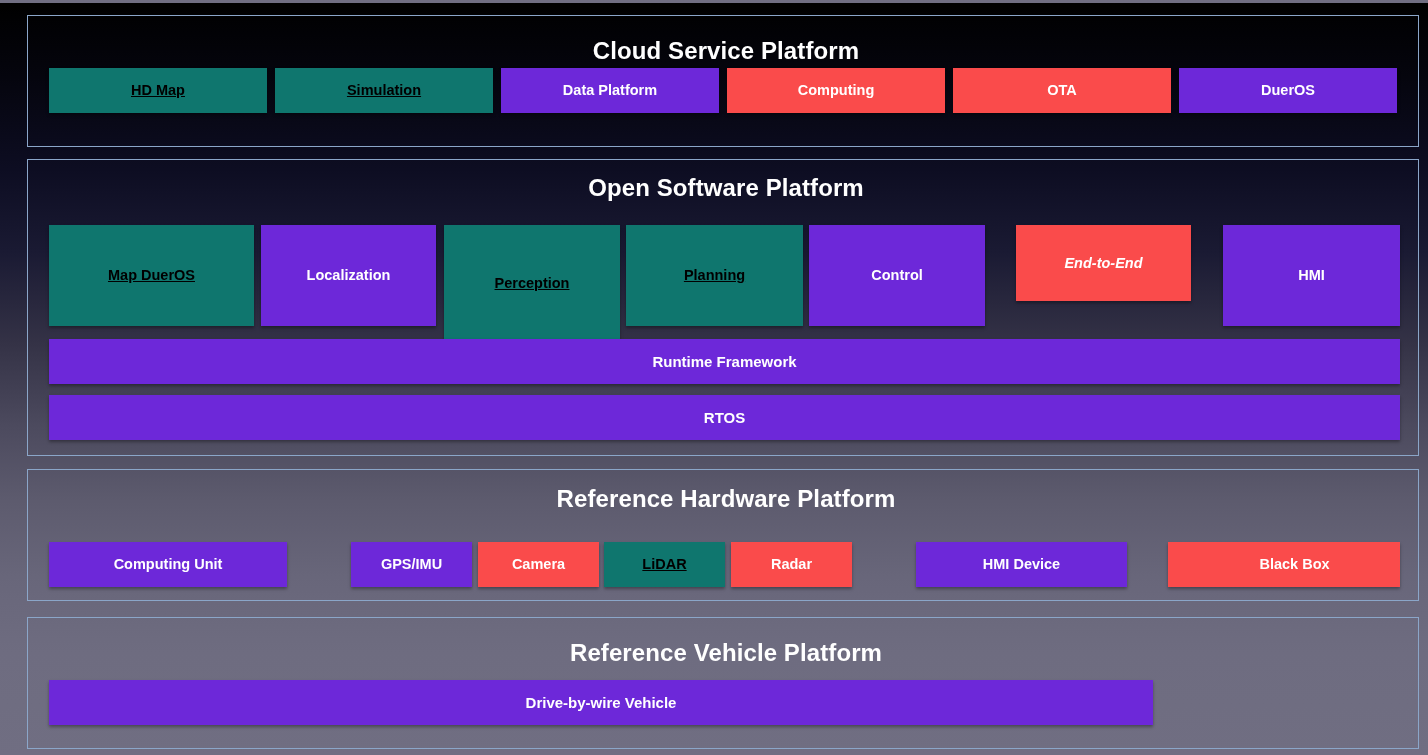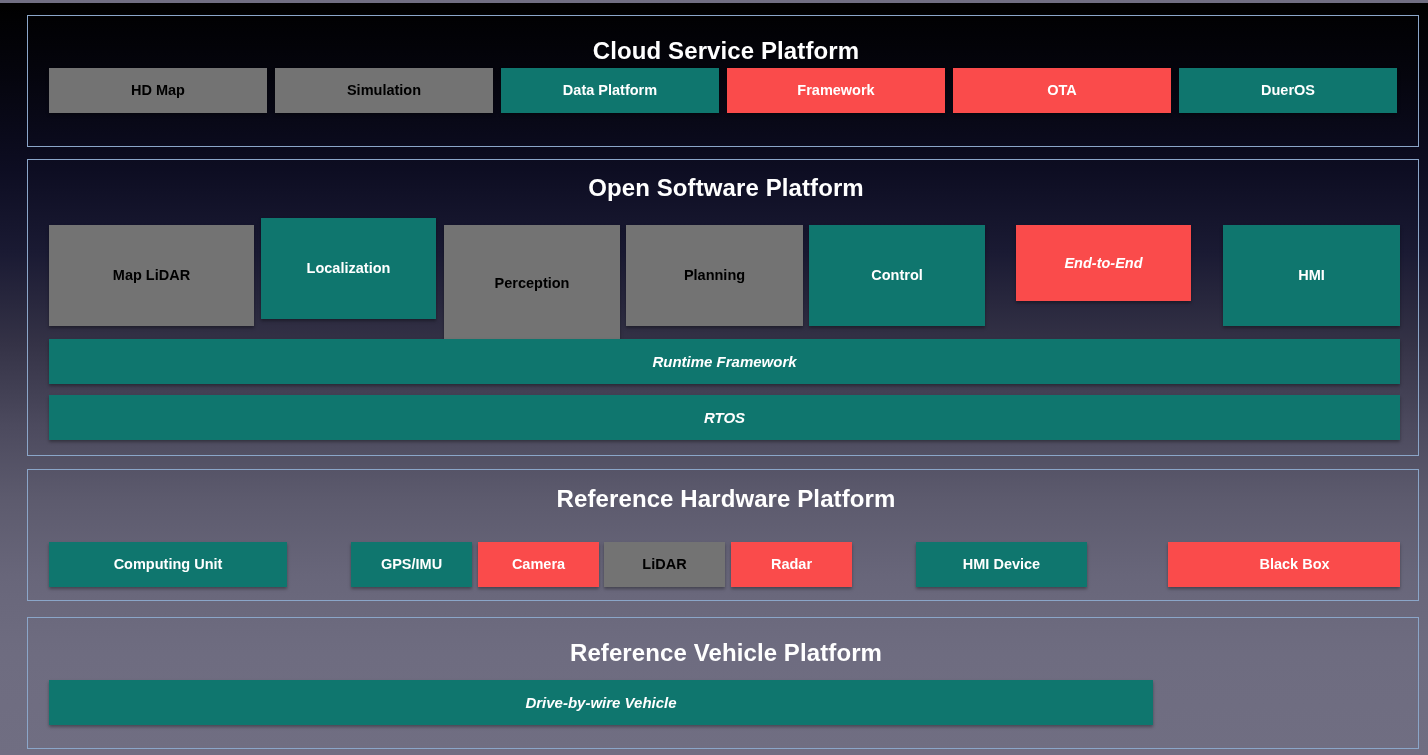--- a/index.html
+++ b/index.html
@@ -53,70 +53,70 @@
     display: flex;
     align-items: center;
     justify-content: center;
     font-weight: bold;
     font-size: 14.5px;
     text-align: center;
     line-height: 1.15;
     box-shadow: 0 2px 3px rgba(0,0,0,0.35);
     user-select: none;
   }
-  .blk.yellow { background: #737373; color: #000000; }
-  .blk.blue   { background: #0f766e; color: #ffffff; }
+  .blk.yellow { background: #0f766e; color: #000000; text-decoration: underline; }
+  .blk.blue   { background: #6d28d9; color: #ffffff; }
   .blk.red    { background: #fa4b4b; color: #ffffff; }
 
-  .blk.wide { font-size: 15px; font-style: italic; }
+  .blk.wide { font-size: 15px; }
 
   
   #panel-cloud     { top: 6px;   height: 132px; }
   #panel-software  { top: 150px; height: 297px; padding-left: 44px; }
   #panel-hardware  { top: 460px; height: 132px; }
   #panel-vehicle   { top: 608px; height: 132px; }
 </style>
 </head>
 <body>
 
 <section class="panel" id="panel-cloud">
   <div class="panel-title" style="top:18px;">Cloud Service Platform</div>
 
   <div class="blk yellow" style="left:18px;  top:49px; width:218px; height:45px;">HD Map</div>
   <div class="blk yellow" style="left:244px; top:49px; width:218px; height:45px;">Simulation</div>
   <div class="blk blue" style="left:470px; top:49px; width:218px; height:45px;">Data Platform</div>
-  <div class="blk red" style="left:696px; top:49px; width:218px; height:45px;">Framework</div>
+  <div class="blk red" style="left:696px; top:49px; width:218px; height:45px;">Computing</div>
   <div class="blk red" style="left:922px; top:49px; width:218px; height:45px;">OTA</div>
   <div class="blk blue" style="left:1148px;top:49px; width:218px; height:45px;">DuerOS</div>
 </section>
 
 <section class="panel" id="panel-software">
   <div class="panel-title" style="top:11px;">Open Software Platform</div>
 
-  <div class="blk yellow" style="left:18px;  top:62px; width:205px; height:101px;">Map LiDAR</div>
-  <div class="blk blue" style="left:230px; top:55px; width:175px; height:101px;">Localization</div>
+  <div class="blk yellow" style="left:18px;  top:62px; width:205px; height:101px;">Map DuerOS</div>
+  <div class="blk blue" style="left:230px; top:62px; width:175px; height:101px;">Localization</div>
   <div class="blk yellow" style="left:413px; top:62px; width:176px; height:117px;">Perception</div>
   <div class="blk yellow" style="left:595px; top:62px; width:177px; height:101px;">Planning</div>
   <div class="blk blue" style="left:778px; top:62px; width:176px; height:101px;">Control</div>
   <div class="blk red" style="left:985px; top:62px; width:175px; height:76px;font-style:italic;">End-to-End</div>
   <div class="blk blue" style="left:1192px;top:62px; width:177px; height:101px;">HMI</div>
 
   <div class="blk blue wide" style="left:18px; top:176px; width:1351px; height:45px;">Runtime Framework</div>
   <div class="blk blue wide" style="left:18px; top:232px; width:1351px; height:45px;">RTOS</div>
 </section>
 
 <section class="panel" id="panel-hardware">
   <div class="panel-title" style="top:12px;text-align:center;">Reference Hardware Platform</div>
 
   <div class="blk blue" style="left:18px;  top:69px; width:238px; height:45px;">Computing Unit</div>
   <div class="blk blue" style="left:320px; top:69px; width:121px; height:45px;">GPS/IMU</div>
   <div class="blk red" style="left:447px; top:69px; width:121px; height:45px;">Camera</div>
   <div class="blk yellow" style="left:573px; top:69px; width:121px; height:45px;">LiDAR</div>
   <div class="blk red" style="left:700px; top:69px; width:121px; height:45px;">Radar</div>
-  <div class="blk blue" style="left:885px; top:69px; width:171px; height:45px;">HMI Device</div>
+  <div class="blk blue" style="left:885px; top:69px; width:211px; height:45px;">HMI Device</div>
   <div class="blk red" style="left:1137px;top:69px; width:232px; height:45px;padding-left:21px;">Black Box</div>
 </section>
 
 <section class="panel" id="panel-vehicle">
   <div class="panel-title" style="top:18px;">Reference Vehicle Platform</div>
 
   <div class="blk blue wide" style="left:18px; top:59px; width:1104px; height:45px;">Drive-by-wire Vehicle</div>
 </section>
 
 </body></html>

